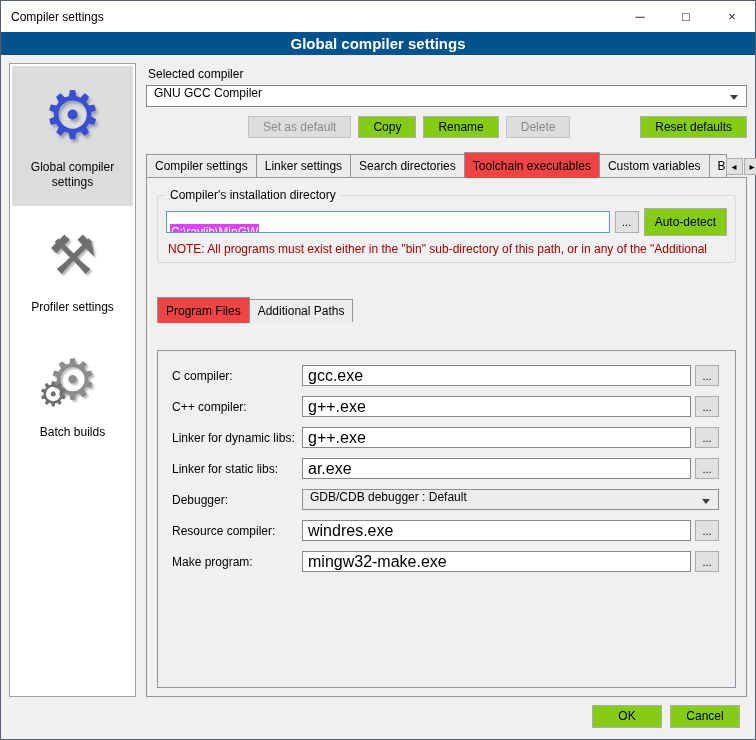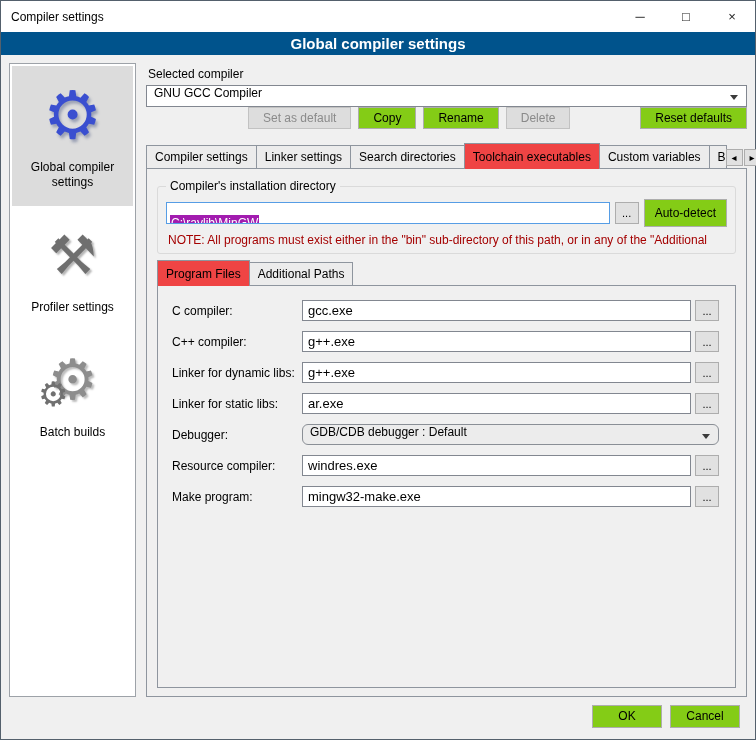--- a/index.html
+++ b/index.html
@@ -64,21 +64,21 @@
     position: relative; cursor: default; white-space: nowrap; overflow: hidden;
   }
   .combo .arrow {
     position: absolute; right: 8px; top: 9px;
     width: 0; height: 0;
     border-left: 4px solid transparent; border-right: 4px solid transparent;
     border-top: 5px solid #3b3b3b;
   }
   .combo.gray { background: #ececec; border-color: #8a8f96; }
   
-  .btn-row { display: flex; gap: 7px; align-items: center; }
+  .btn-row { display: flex; margin-top: 9px; gap: 7px; align-items: center; }
   .push-btn {
     height: 22px; padding: 0 14px;
     background: #84cc16; border: 1px solid #adadad;
     font-family: "Liberation Sans", sans-serif; font-size: 12px;
     cursor: default;
   }
   .push-btn.disabled { background: #dddddd; border-color: #c2c2c2; color: #8a8a8a; }
   .btn-indent { margin-left: 102px; }
   .btn-right { margin-left: auto; }
   
@@ -95,59 +95,59 @@
   .tab.clipped { max-width: 36px; overflow: hidden; }
   .tab-scrollers { margin-left: auto; display: flex; gap: 1px; padding-bottom: 2px; }
   .scroll-btn {
     width: 17px; height: 17px; background: #e1e1e1; border: 1px solid #adadad;
     display: flex; align-items: center; justify-content: center;
     font-size: 10px; cursor: default;
   }
   .tab-panel {
     border: 1px solid #8e959e; background: #f0f0f0;
     flex: 1; padding: 10px 10px 8px 10px;
-    display: flex; flex-direction: column; min-height: 0;
+    display: flex; flex-direction: column; min-height: 0; gap: 28px;
   }
   
   fieldset.groupbox {
     border: 1px solid #dadada; border-radius: 3px;
     margin: 0; padding: 6px 8px 6px 8px;
   }
   fieldset.groupbox legend { padding: 0 4px; font-size: 12px; }
   .path-row { display: flex; gap: 5px; align-items: center; }
   .path-input {
     flex: 1; height: 22px; background: #ffffff;
     border: 1px solid #569de5;
     display: flex; align-items: center; padding: 0 3px; overflow: hidden;
   }
-  .sel-text { background: #a21caf; color: #ffffff; padding: 1px 1px; white-space: pre; margin-top: 19px; }
+  .sel-text { background: #d946ef; color: #ffffff; padding: 1px 1px; white-space: pre; margin-top: 19px; }
   .mini-btn {
     width: 24px; height: 22px; flex: 0 0 auto;
     background: #e1e1e1; border: 1px solid #adadad;
     font-family: "Liberation Sans", sans-serif; font-size: 11px;
     line-height: 10px; cursor: default; text-align: center;
   }
   .autodetect { height: 28px; padding: 0 10px; }
   .note-text { color: #a40000; margin: 6px 0 0 2px; white-space: nowrap; overflow: hidden; }
   
   .inner-tabs { margin-top: 6px; }
   .inner-panel {
     border: 1px solid #8e959e; background: #f0f0f0;
     flex: 1; padding: 14px 16px 10px 14px;
     display: flex; flex-direction: column; min-height: 0;
   }
   .field-row { display: flex; align-items: center; margin-bottom: 10px; }
   .field-label { width: 130px; flex: 0 0 auto; }
   .text-input {
     flex: 1; height: 21px; background: #ffffff;
     border: 1px solid #828790; padding: 0 5px;
-    font-family: "Liberation Sans", sans-serif; font-size: 13px; color: #000;
+    font-family: "Liberation Sans", sans-serif; font-size: 16px; color: #000;
   }
   .field-row .mini-btn { margin-left: 4px; height: 21px; }
-  .combo-field { flex: 1; height: 21px; border-radius: 6px; }
+  .combo-field { flex: 1; height: 21px; }
   
   .footer {
     flex: 0 0 auto; height: 38px;
     display: flex; align-items: center; justify-content: flex-end;
     gap: 8px; padding: 0 15px 8px 8px;
   }
   .footer .push-btn { min-width: 70px; height: 23px; }
 </style>
 </head>
 <body>

